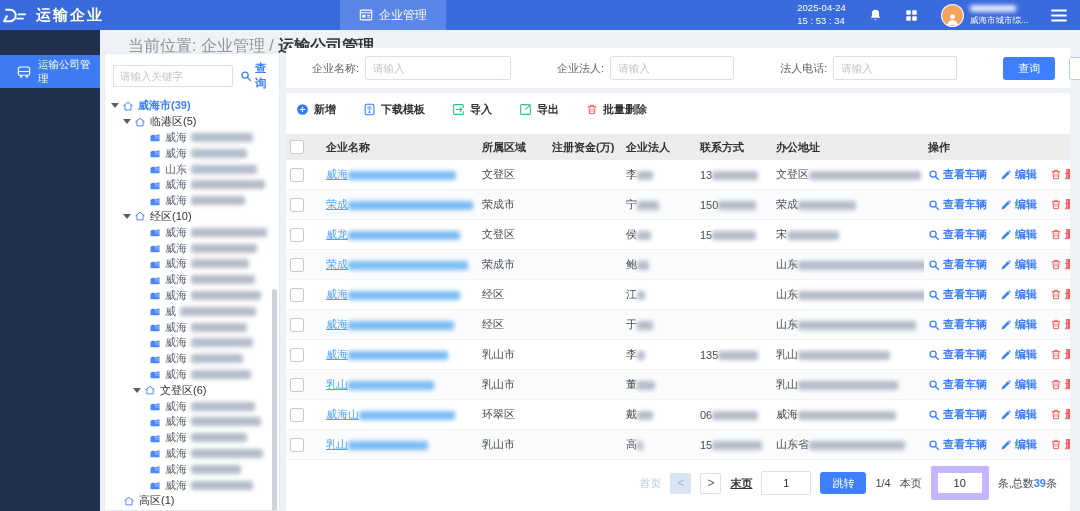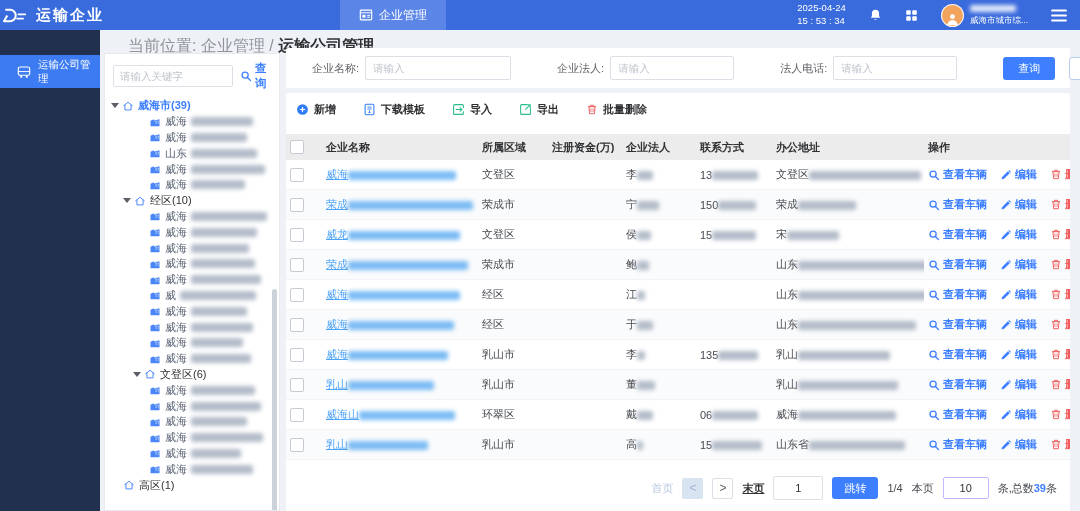--- a/index.html
+++ b/index.html
@@ -69,21 +69,21 @@
   .op-del{color:#f25c5c}
   
   .pager{position:absolute;right:13px;bottom:11px;display:flex;align-items:center;gap:9px;font-size:11px;color:#45494f}
   .pg-first{color:#b9c9e0;cursor:pointer}
   .pg-btn{width:21px;height:21px;display:flex;align-items:center;justify-content:center;border-radius:2px;font-size:12px;cursor:pointer;box-sizing:border-box}
   .pg-prev{background:#d9e4f2;color:#9fb4d0}
   .pg-next{background:#fff;border:1px solid #dcdfe6;color:#606266}
   .pg-last{color:#303133;text-decoration:underline;cursor:pointer;font-weight:700}
   .pg-input{width:44px;height:20px;border:1px solid #dcdfe6;border-radius:2px;text-align:center;font-size:11px;color:#303133;outline:none}
   .pg-jump{background:#3d7fff;color:#fff;width:46px;height:22px;border-radius:3px;display:flex;align-items:center;justify-content:center;cursor:pointer}
-  .pg-size{width:44px;height:20px;border:1px solid #c4b5fd;border-radius:2px;display:flex;align-items:center;justify-content:center;color:#303133}
+  .pg-size{width:44px;height:20px;border:7px solid #c4b5fd;border-radius:2px;display:flex;align-items:center;justify-content:center;color:#303133}
   .pg-total-num{color:#3d7fff;font-weight:600}
 </style>
 </head>
 <body>
 
 <div class="topbar">
   <div class="logo">
     <span class="ic">
         <svg width="26" height="17" viewBox="0 0 30 19">
           <path d="M5 3h5.5a6.5 6.5 0 0 1 0 13H3.5L7.2 9.5" fill="none" stroke="#fff" stroke-width="2.3" stroke-linejoin="round"></path>
@@ -179,20 +179,29 @@
   </div>
   <div class="tree-list" id="tree-list">
       <div class="trow" style="padding-left: 6px;">
         <span class="arrow"></span>
         <span class="ic">
           <svg width="12" height="12" viewBox="0 0 16 16">
             <path d="M2.3 7.6L8 3l5.7 4.6M3.9 6.7V13.2h8.2V6.7" fill="none" stroke="#4a86f7" stroke-width="1.3" stroke-linecap="round" stroke-linejoin="round"></path>
           </svg>
         </span>
         <span class="lab-root">威海市(39)</span>
+      </div>
+      <div class="trow" style="padding-left: 18px;">
+        <span class="arrow"></span>
+        <span class="ic">
+          <svg width="12" height="12" viewBox="0 0 16 16">
+            <path d="M2.3 7.6L8 3l5.7 4.6M3.9 6.7V13.2h8.2V6.7" fill="none" stroke="#4a86f7" stroke-width="1.3" stroke-linecap="round" stroke-linejoin="round"></path>
+          </svg>
+        </span>
+        <span class="lab-group">临港区(5)</span>
       </div>
       <div class="trow" style="padding-left: 44px;">
         <span class="ic">
           <svg width="12" height="12" viewBox="0 0 16 16">
             <path d="M2 13.6V6.2l4.5-2v1.9L14 4.2v9.4z" fill="#4a86f7"></path>
             <path d="M8.6 7h1.8M11.6 7h1.5M8.6 9.4h1.8M11.6 9.4h1.5" stroke="#fff" stroke-width="1"></path>
           </svg>
         </span>
         <span class="lab-item">威海</span>
         <span class="rd rd-gray" style="width: 62px;"></span>

